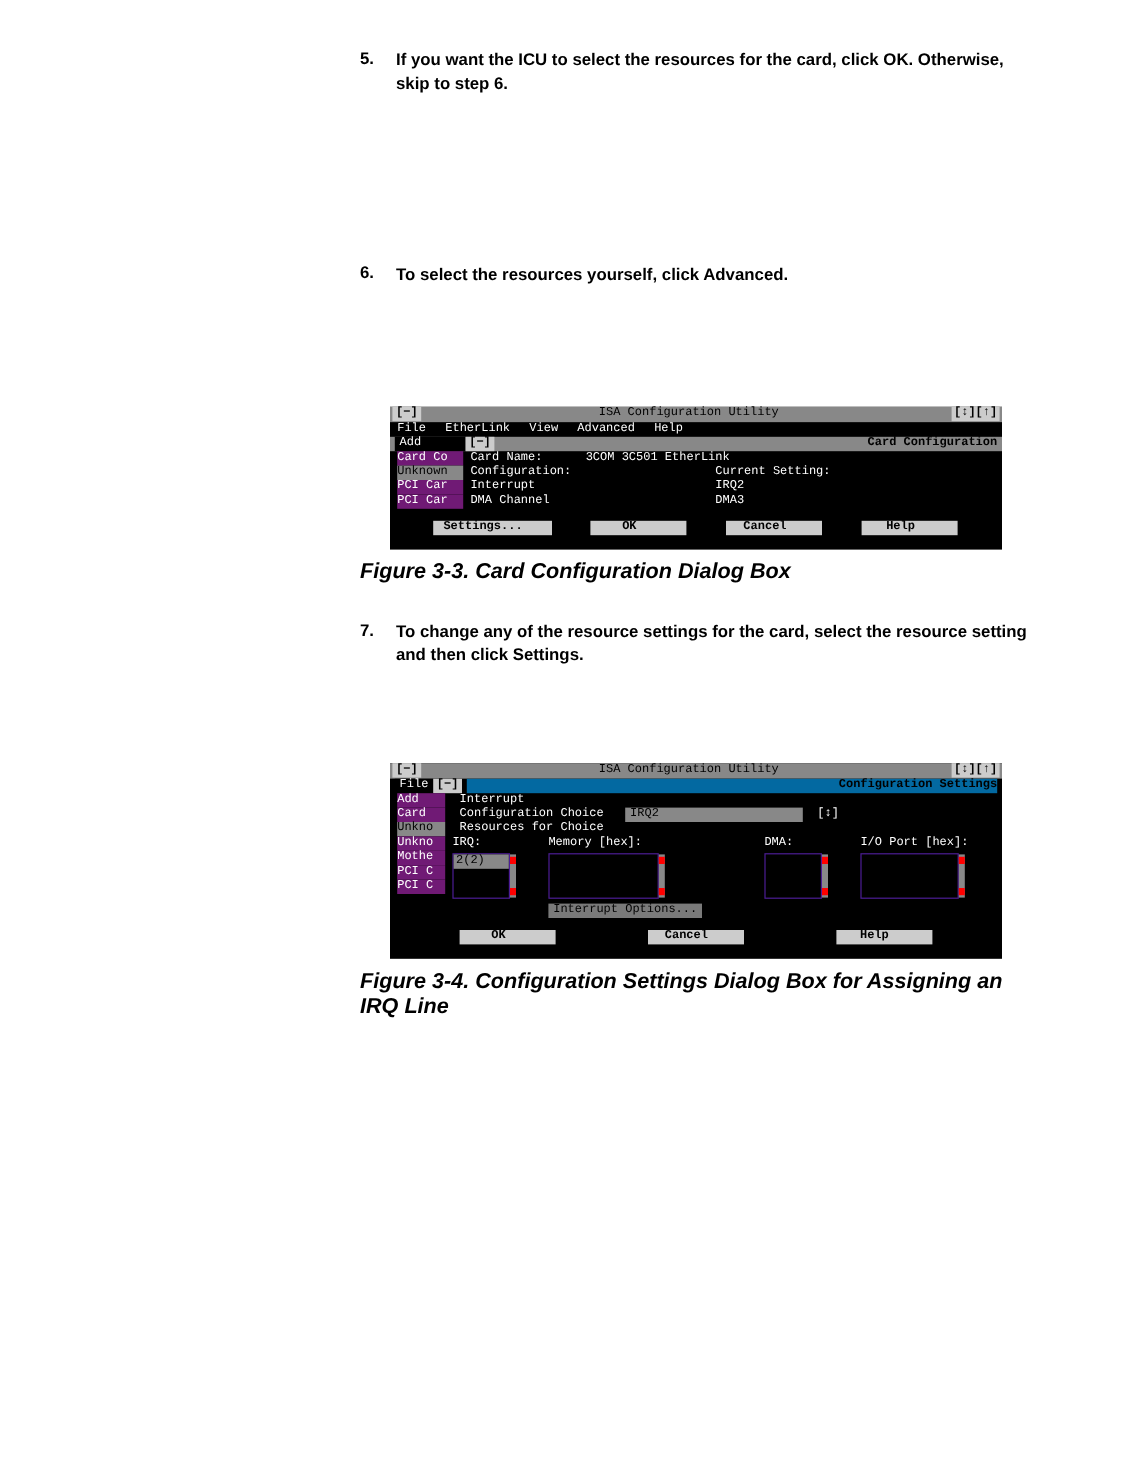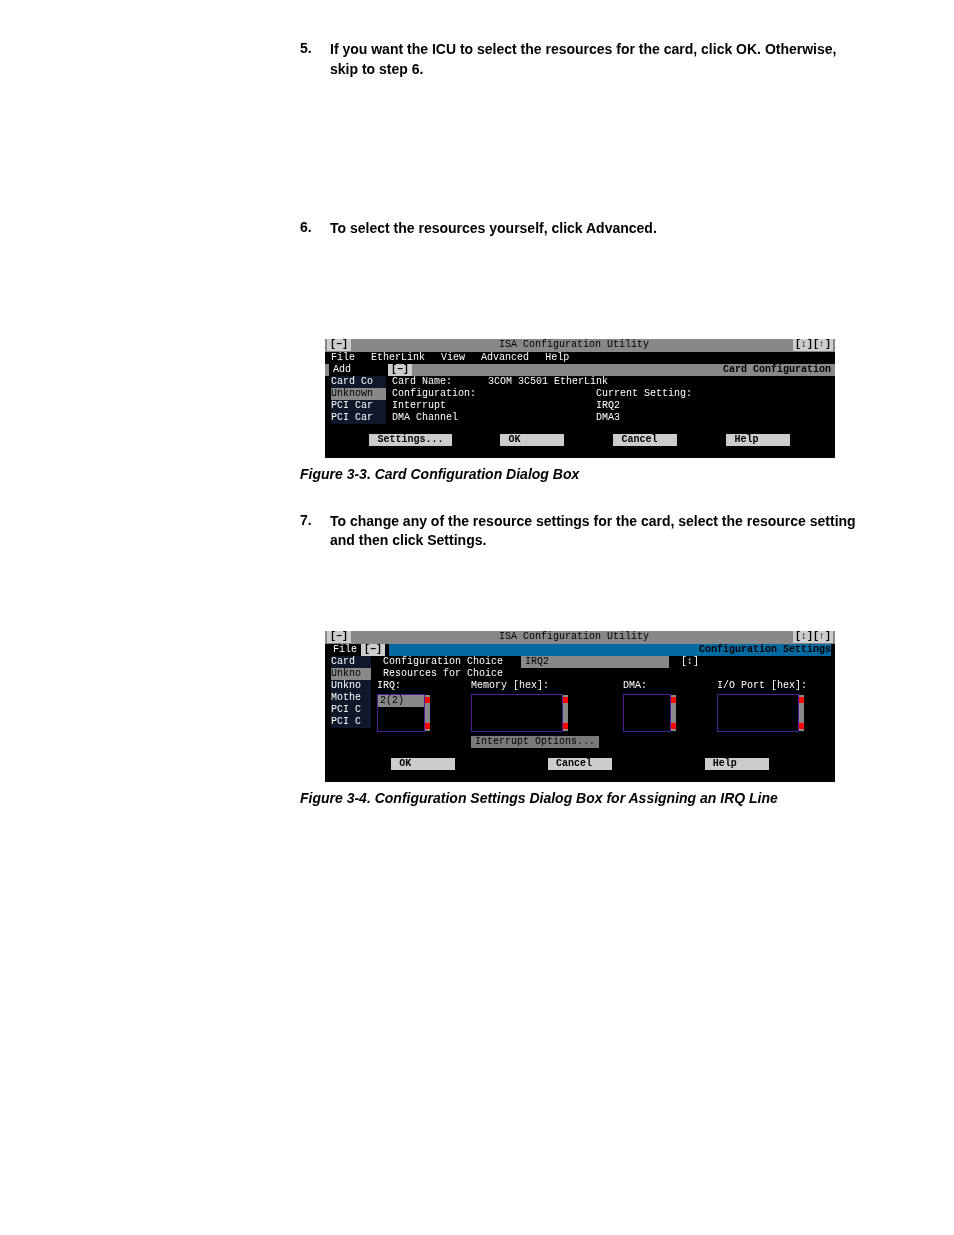--- a/index.html
+++ b/index.html
@@ -34,21 +34,21 @@
     font-weight: bold;
     line-height: 1.4;
   }
   .figure-wrap {
     margin: 20px 0 10px 0;
   }
   .caption {
     font-weight: bold;
     font-style: italic;
     margin-top: 8px;
-    font-size: 14px;
+    font-size: 18px;
   }
 
   
   .dos {
     background: #000;
     color: #fff;
     font-family: "Courier New", monospace;
     font-size: 10px;
     line-height: 12px;
     padding: 0;
@@ -81,31 +81,31 @@
   }
   .menubar {
     background: #000;
     color: #fff;
     padding: 0 6px;
     height: 12px;
   }
   .menubar span { margin-right: 10px; }
   .row { white-space: pre; padding: 0 6px; }
   .hl { background: #888; color:#000; }
-  .side { display:inline-block; width:55px; background:#0f172a; color:#fff; }
+  .side { display:inline-block; width:55px; background:#701a75; color:#fff; }
   .side.hl { background:#888; color:#000; }
   .btnrow {
     display:flex; justify-content:space-around; padding:4px 20px 6px 20px;
   }
   .dosbtn {
-    background:#ccc; color:#000; padding:0 8px 0 8px;
+    background:#ccc; color:#000; padding:0 24px 0 8px;
     position:relative;
     box-shadow: 2px 2px 0 #000;
     font-weight:bold;
-    min-width:48px; text-align:left;
+    min-width:48px; text-align:center;
   }
   .dosbtn::after{
     content:""; position:absolute; right:-4px; bottom:-2px;
   }
   .subhdr {
     background:#888;color:#000;
     display:flex; height:12px; padding:0 4px;
   }
   .subhdr .sysbox { background:#ccc;color:#000;padding:0 3px;margin-right:4px;font-weight:bold;}
   .subhdr .subttl { flex:1;text-align:right;font-weight:bold; }
@@ -195,31 +195,32 @@
         <span class="ctrl">[−]</span>
         <span class="ttl">ISA Configuration Utility</span>
         <span class="right-ctrl">[↕][↑]</span>
       </div>
       <div class="subhdr" style="background:#000;">
         <span style="background:#000;color:#fff;padding:0 4px;">File</span>
         <span class="sysbox">[−]</span>
         <span class="subttl" style="background:#0369a1;color:#000;font-family:Liberation Mono, monospace;">Configuration Settings</span>
       </div>
 
+      <div class="row"><span class="side" style="width:40px;">Add</span>  <span>Interrupt</span></div>
       <div class="row"><span class="side" style="width:40px;">Card</span>  <span>Configuration Choice</span>   <span class="field">IRQ2</span>  <span class="brkt">[↕]</span></div>
       <div class="row"><span class="side hl" style="width:40px;">Unkno</span>  <span>Resources for Choice</span></div>
 
       <div style="display:flex;padding:0 6px;">
         <div style="width:40px;flex-shrink:0;">
           <span class="side" style="width:40px;display:block;">Unkno</span>
           <span class="side" style="width:40px;display:block;">Mothe</span>
           <span class="side" style="width:40px;display:block;">PCI C</span>
           <span class="side" style="width:40px;display:block;">PCI C</span>
         </div>
-        <div style="flex:1;display:flex;gap:16px;padding-left:6px;">
+        <div style="flex:1;display:flex;gap:2px;padding-left:6px;">
           <div>
             <span class="label-sm">IRQ:</span>
             <div class="listbox">
               <span class="sel">2(2)</span>
               <div class="scroll">
                   <div class="thumb"></div>
                   <div class="thumb2"></div>
                 </div>
             </div>
           </div>

